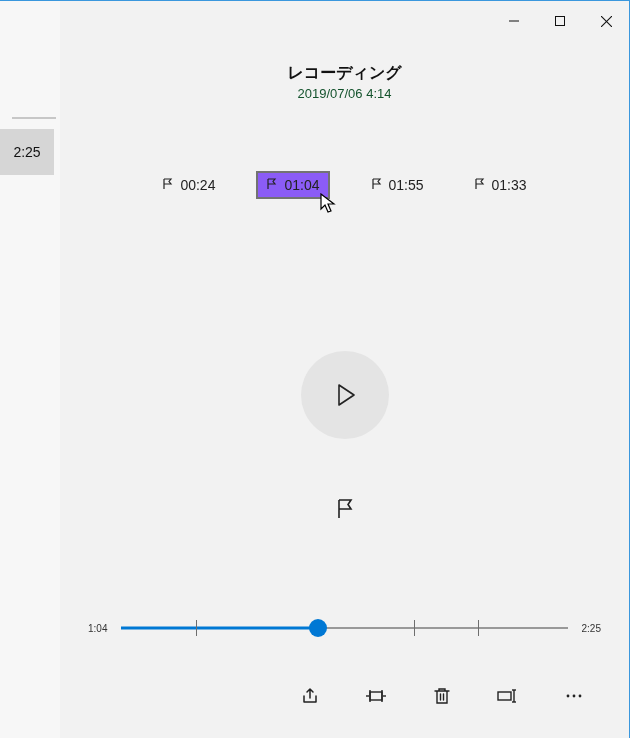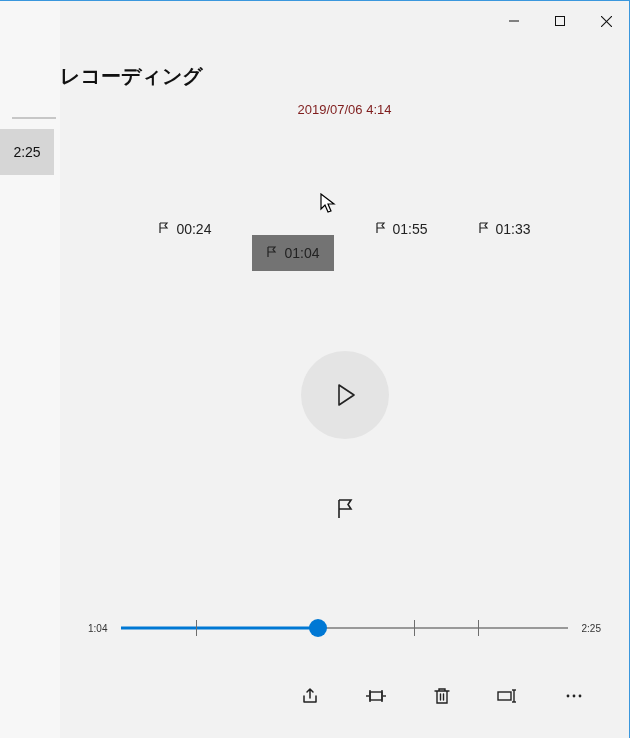--- a/index.html
+++ b/index.html
@@ -51,50 +51,50 @@
       top: 116px;
       width: 44px;
       height: 2px;
       background: #c7c7c7;
     }
     .main {
       position: absolute;
       left: 60px; right: 0; top: 40px; bottom: 0;
     }
     .rec-title {
+      text-align: center;
       margin-top: 22px;
-      font-size: 20px;
+      font-size: 16px;
       font-weight: 600;
       color: #111;
     }
     .rec-date {
       text-align: center;
       font-size: 13px;
-      color: #7f1d1d;
-      margin-top: 12px;
+      color: #14532d;
+      margin-top: 2px;
     }
     .markers {
       display: flex;
       justify-content: center;
       gap: 32px;
       margin-top: 70px;
     }
     .marker {
       display: inline-flex;
       align-items: center;
       gap: 6px;
       padding: 4px 8px;
       font-size: 14px;
       color: #222;
       border: 1px solid transparent;
     }
     .marker.selected {
-      background: #737373;
-      border: 6px solid #737373;
-      margin-top: 48px;
+      background: #8b5cf6;
+      border: 2px solid #737373;
     }
     .play-btn {
       position: absolute;
       left: 50%;
       top: 310px;
       transform: translateX(-50%);
       width: 88px;
       height: 88px;
       border-radius: 50%;
       background: #e4e4e4;

